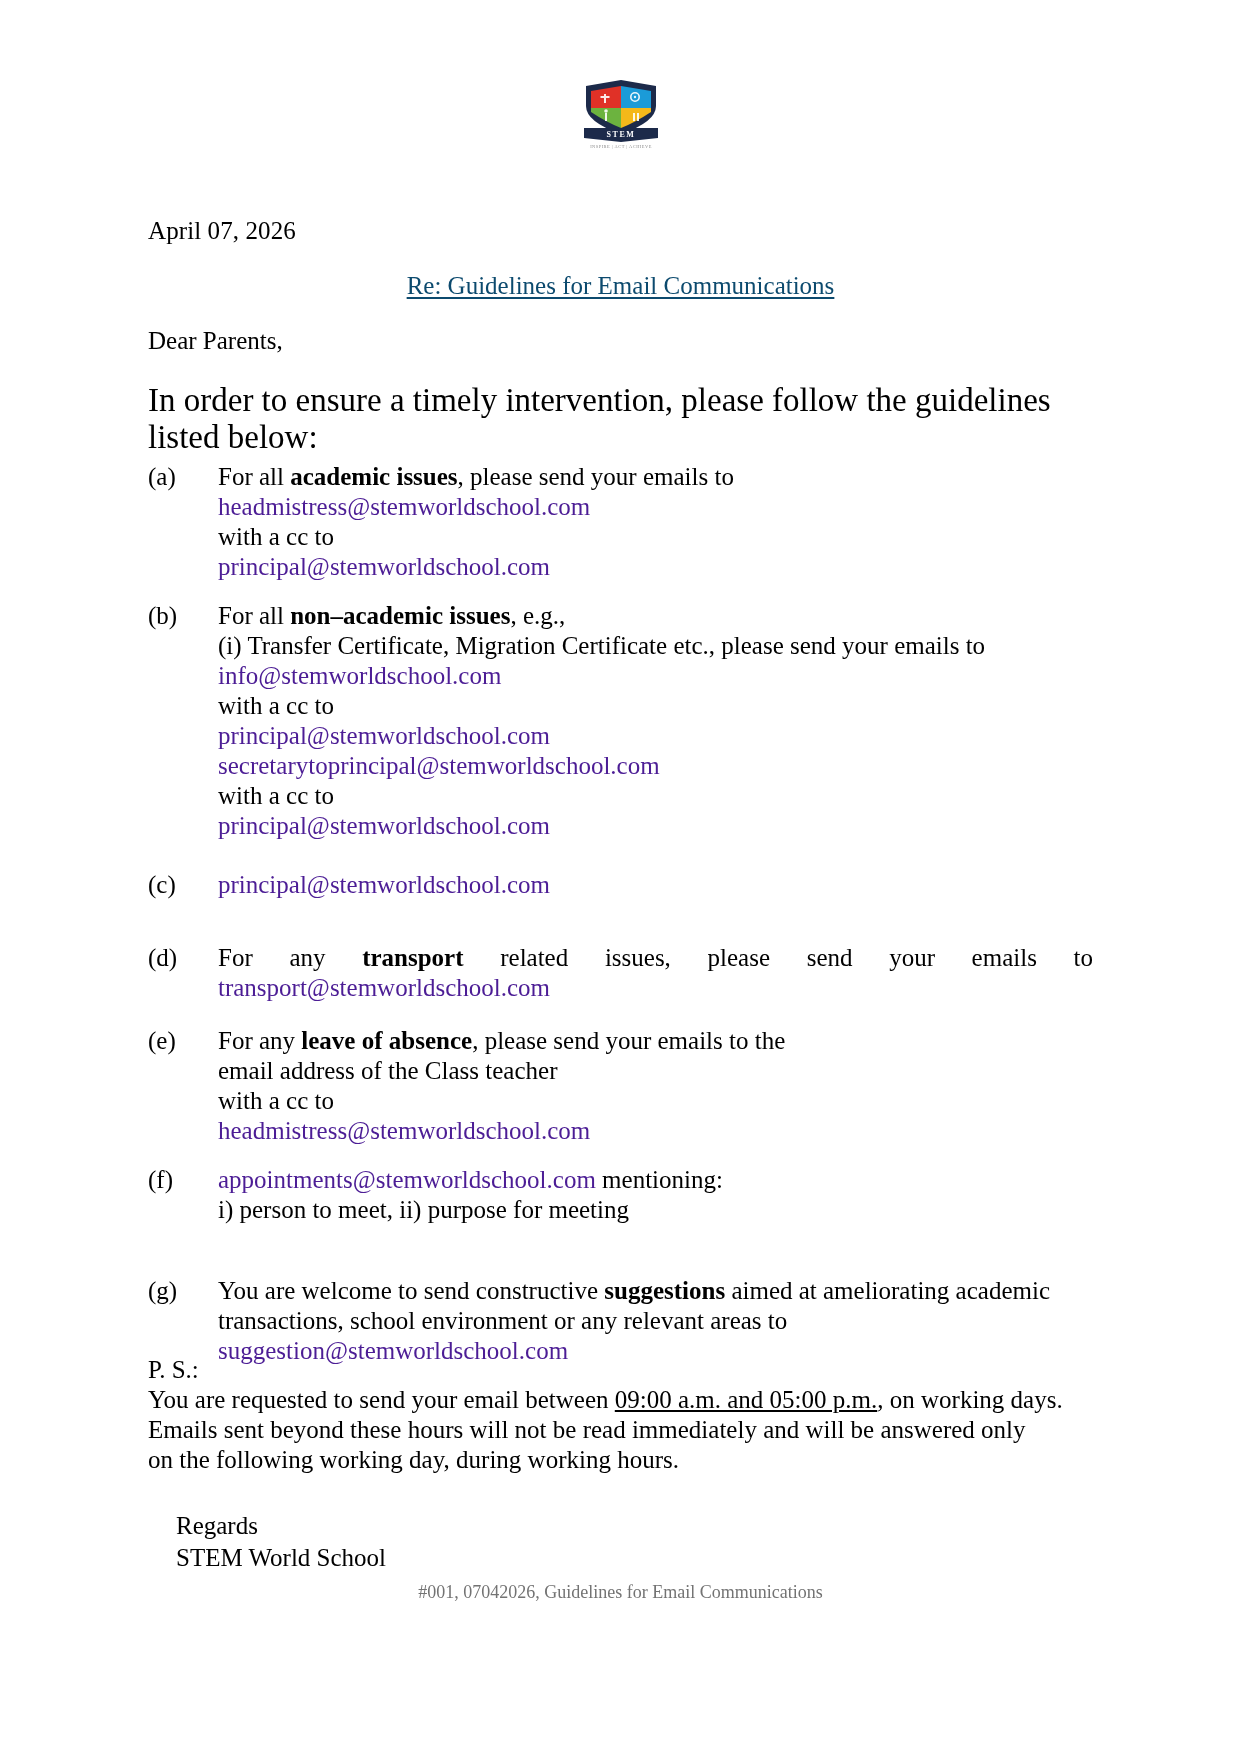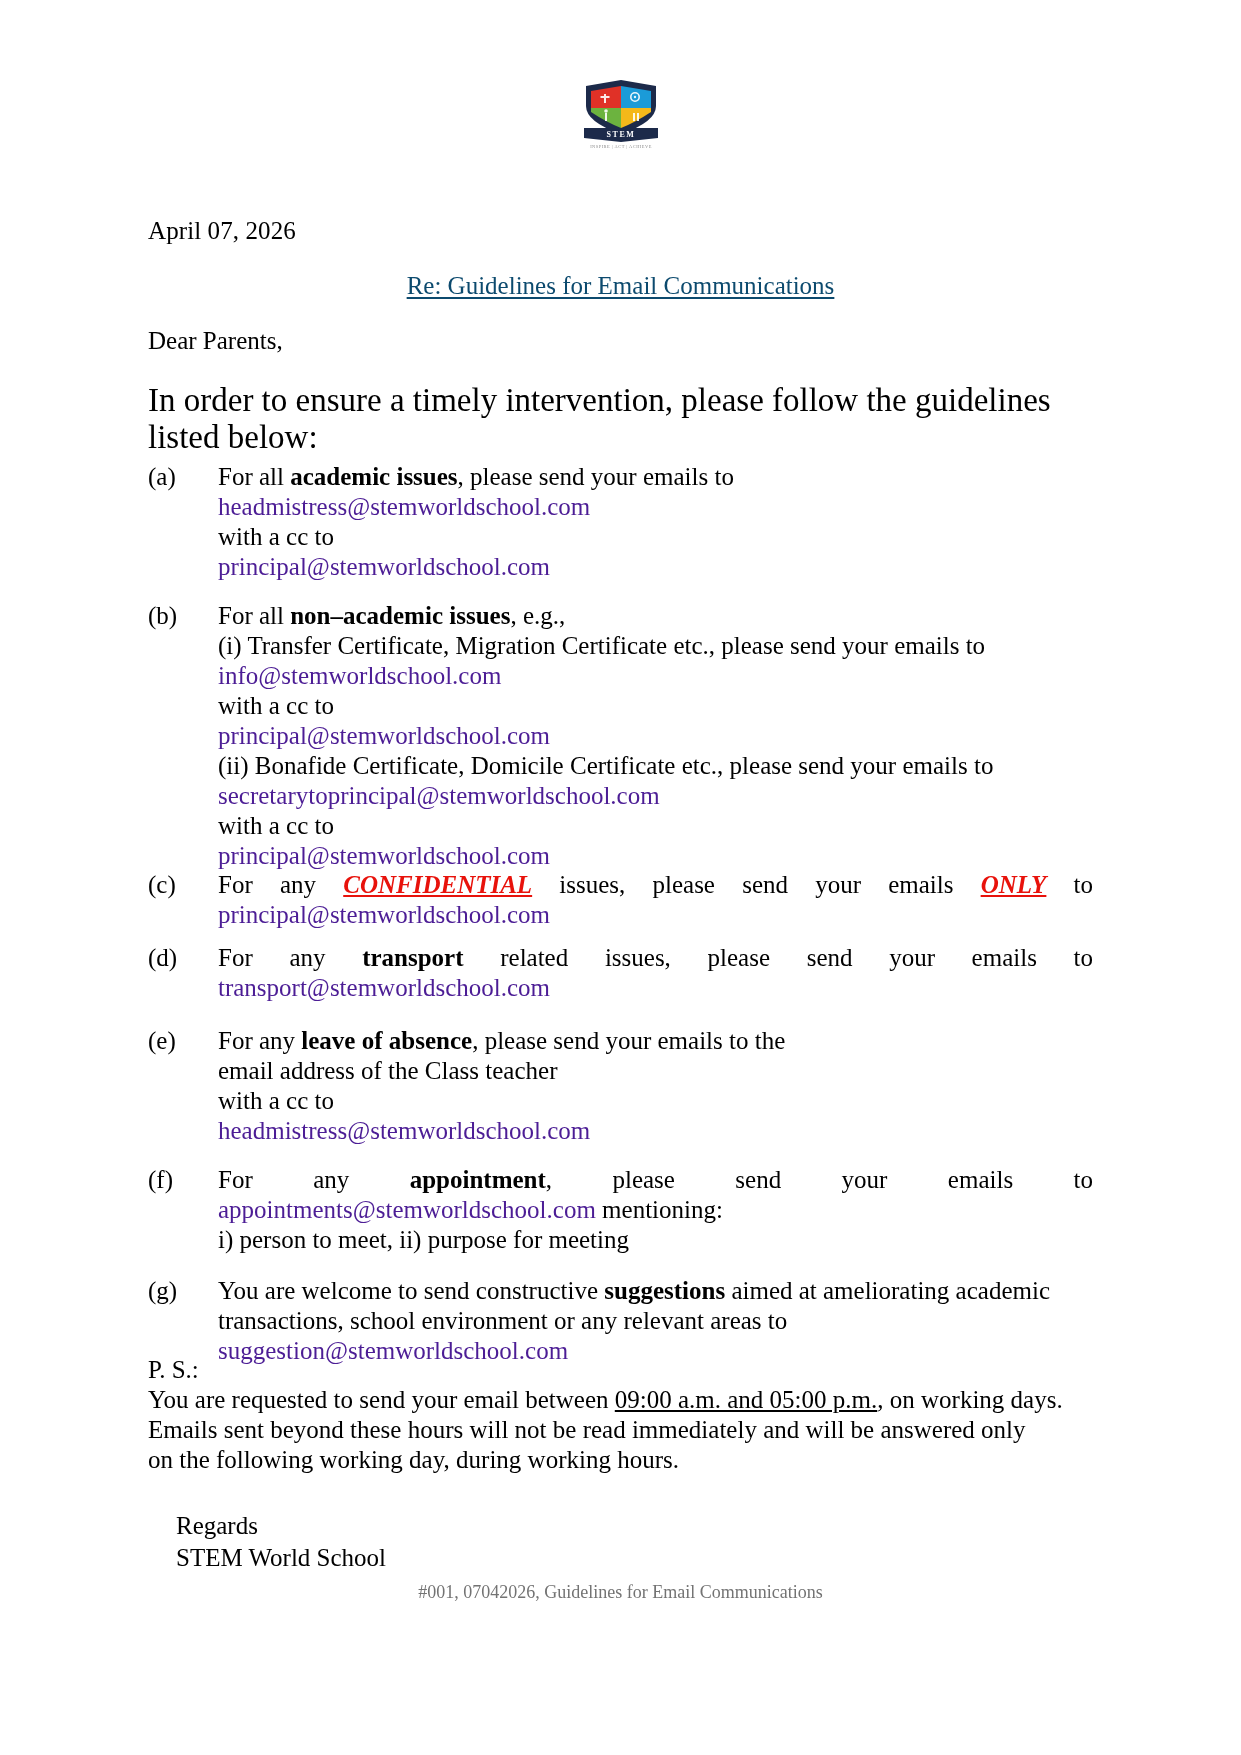--- a/index.html
+++ b/index.html
@@ -224,31 +224,29 @@
     </div>
 
     <div class="item" style="top:603px;">
       <span class="marker">(b)</span>
       <div class="body">
         <span class="ln"><span>For all </span><span class="bu">non–academic issues</span><span>, e.g.,</span></span>
         <span class="ln">(i) Transfer Certificate, Migration Certificate etc., please send your emails to</span>
         <span class="ln"><span class="mail">info@stemworldschool.com</span></span>
         <span class="ln">with a cc to</span>
         <span class="ln"><span class="mail">principal@stemworldschool.com</span></span>
-        <span class="ln">(ii) Bonafide Certificate, Domicile Certificate etc., please send your emails to</span>
         <span class="ln"><span class="mail">secretarytoprincipal@stemworldschool.com</span></span>
         <span class="ln">with a cc to</span>
         <span class="ln"><span class="mail">principal@stemworldschool.com</span></span>
       </div>
     </div>
 
     <div class="item" style="top:872px;">
       <span class="marker">(c)</span>
       <div class="body">
-        <span class="just"><span>For any </span><span class="redbiu">CONFIDENTIAL</span><span> issues, please send your emails </span><span class="redbiu">ONLY</span><span> to</span></span>
         <span class="ln"><span class="mail">principal@stemworldschool.com</span></span>
       </div>
     </div>
 
     <div class="item" style="top:945px;">
       <span class="marker">(d)</span>
       <div class="body">
         <span class="just"><span>For any </span><span class="bu">transport</span><span> related issues, please send your emails to</span></span>
         <span class="ln"><span class="mail">transport@stemworldschool.com</span></span>
       </div>
@@ -260,21 +258,20 @@
         <span class="ln"><span>For any </span><span class="bu">leave of absence</span><span>, please send your emails to the</span></span>
         <span class="ln"><span class="mail-plain">email address of the Class teacher</span></span>
         <span class="ln">with a cc to</span>
         <span class="ln"><span class="mail">headmistress@stemworldschool.com</span></span>
       </div>
     </div>
 
     <div class="item" style="top:1167px;">
       <span class="marker">(f)</span>
       <div class="body">
-        <span class="just"><span>For any </span><span class="bu">appointment</span><span>, please send your emails to</span></span>
         <span class="ln"><span class="mail">appointments@stemworldschool.com</span><span> mentioning:</span></span>
         <span class="ln">i) person to meet, ii) purpose for meeting</span>
       </div>
     </div>
 
     <div class="item" style="top:1278px;">
       <span class="marker">(g)</span>
       <div class="body">
         <span class="ln"><span>You are welcome to send constructive </span><span class="bu">suggestions</span><span> aimed at ameliorating academic</span></span>
         <span class="ln">transactions, school environment or any relevant areas to</span>

